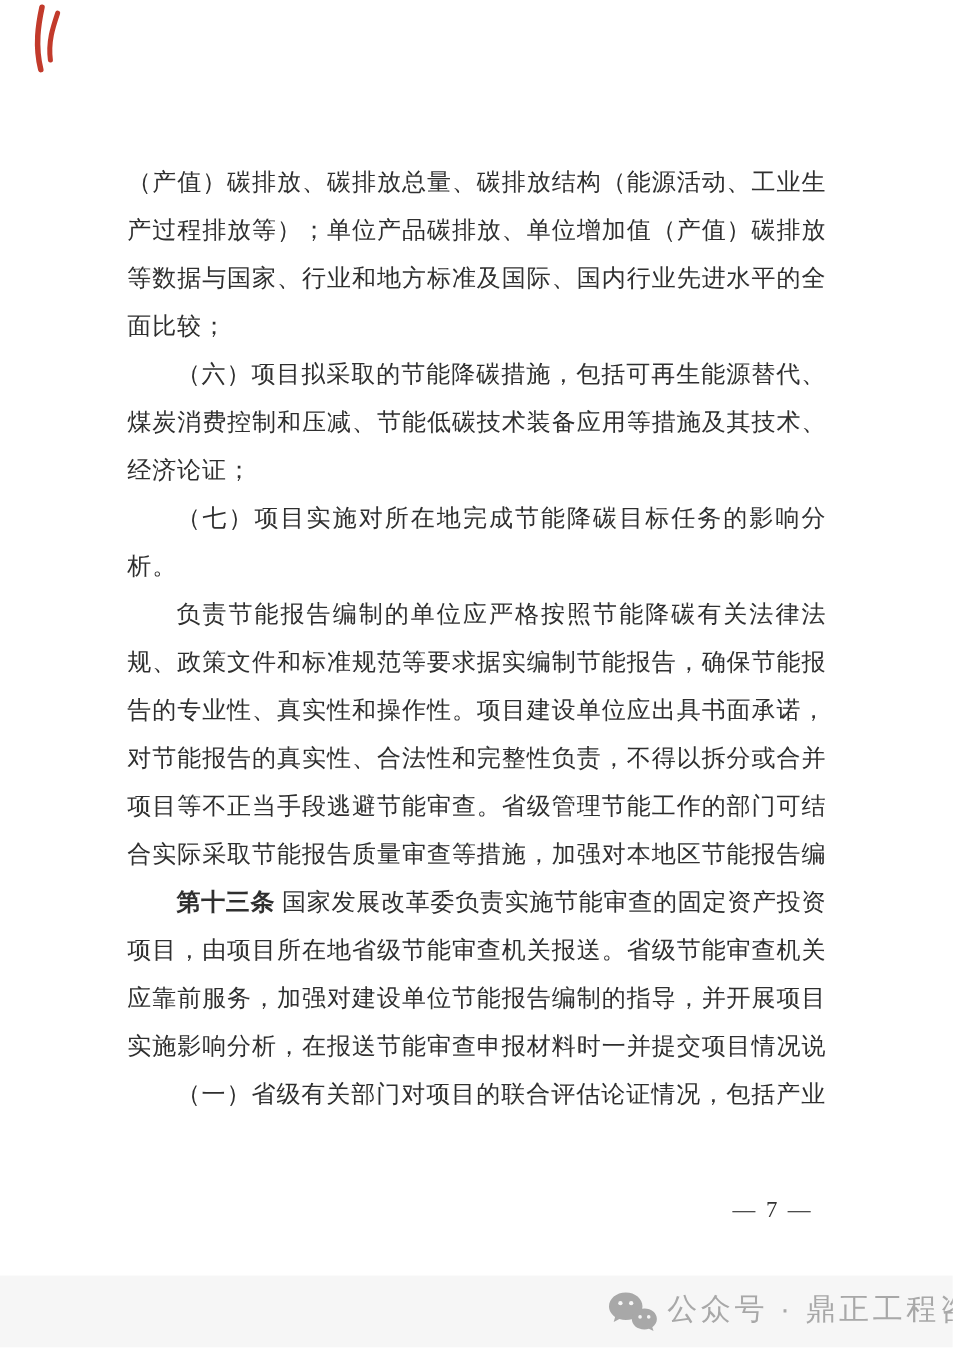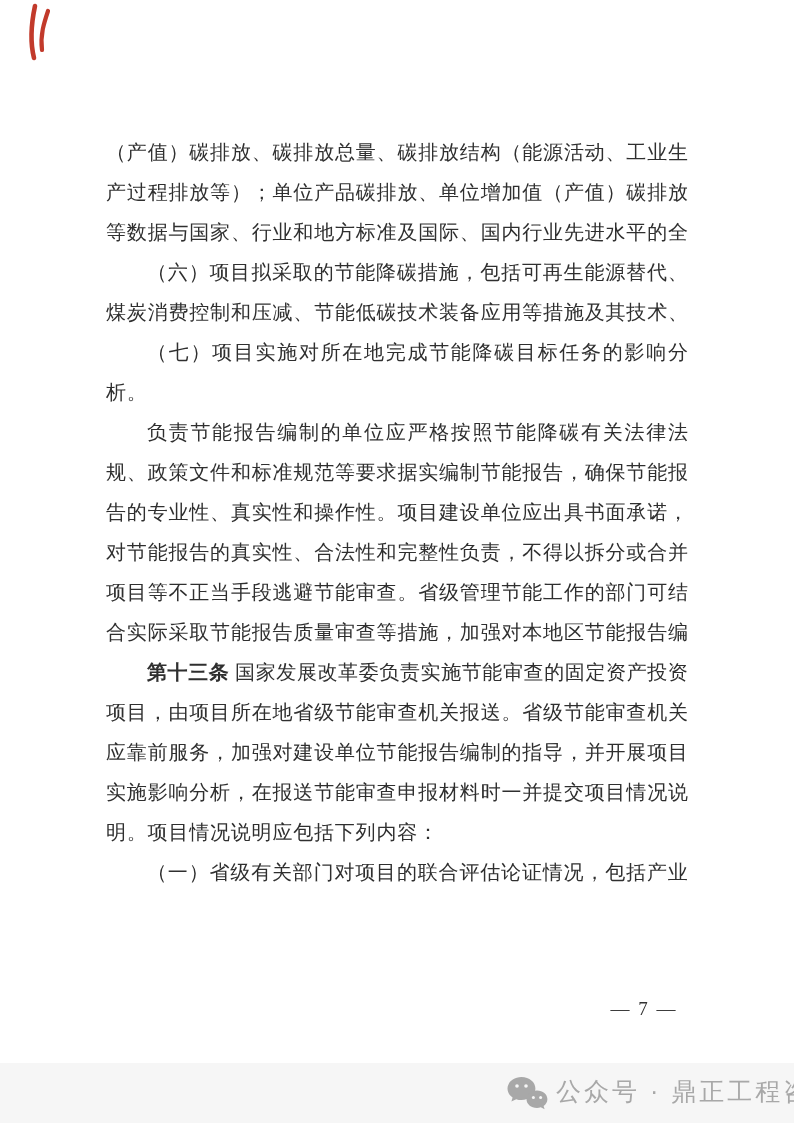--- a/index.html
+++ b/index.html
@@ -174,20 +174,21 @@
         <span>内</span>
         <span>行</span>
         <span>业</span>
         <span>先</span>
         <span>进</span>
         <span>水</span>
         <span>平</span>
         <span>的</span>
         <span>全</span>
       </div>
+      <div class="line">面比较；</div>
       <div class="line indent justify">
         <span>（</span>
         <span>六</span>
         <span>）</span>
         <span>项</span>
         <span>目</span>
         <span>拟</span>
         <span>采</span>
         <span>取</span>
         <span>的</span>
@@ -232,20 +233,21 @@
         <span>用</span>
         <span>等</span>
         <span>措</span>
         <span>施</span>
         <span>及</span>
         <span>其</span>
         <span>技</span>
         <span>术</span>
         <span>、</span>
       </div>
+      <div class="line">经济论证；</div>
       <div class="line indent justify">
         <span>（</span>
         <span>七</span>
         <span>）</span>
         <span>项</span>
         <span>目</span>
         <span>实</span>
         <span>施</span>
         <span>对</span>
         <span>所</span>
@@ -556,21 +558,20 @@
         <span>一</span>
         <span>并</span>
         <span>提</span>
         <span>交</span>
         <span>项</span>
         <span>目</span>
         <span>情</span>
         <span>况</span>
         <span>说</span>
       </div>
-      <div class="line">明。项目情况说明应包括下列内容：</div>
       <div class="line indent justify">
         <span>（</span>
         <span>一</span>
         <span>）</span>
         <span>省</span>
         <span>级</span>
         <span>有</span>
         <span>关</span>
         <span>部</span>
         <span>门</span>

